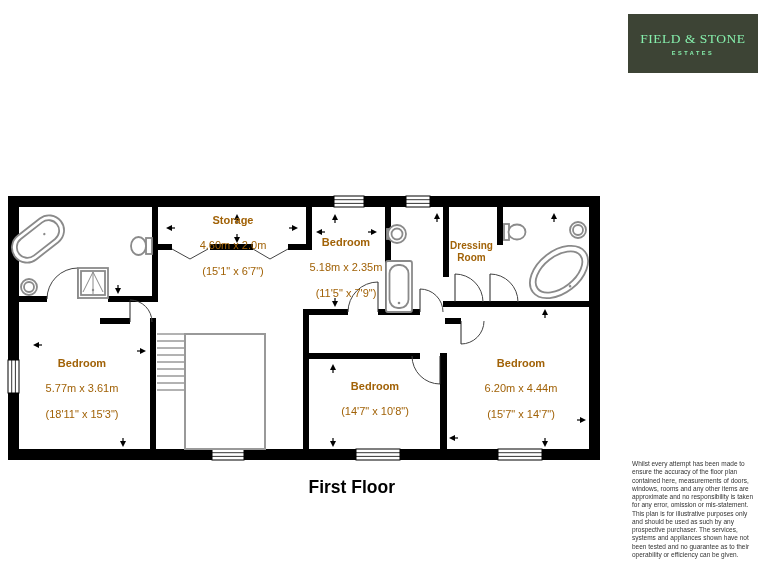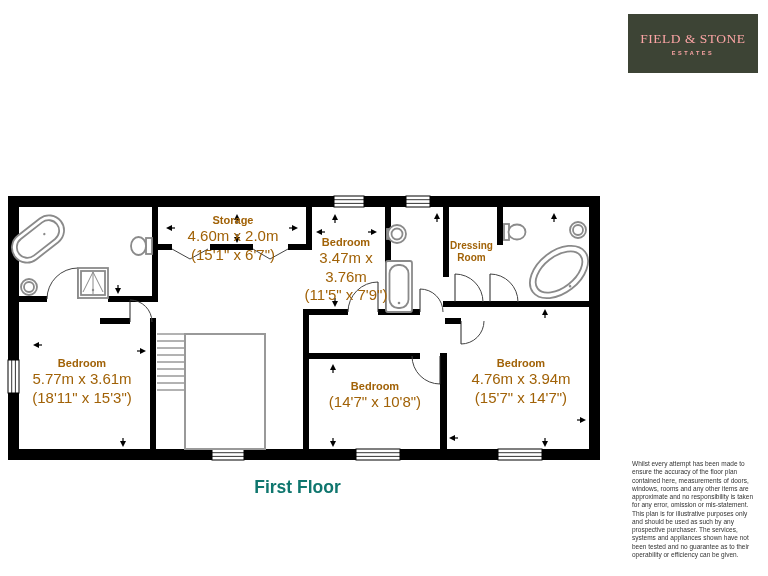--- a/index.html
+++ b/index.html
@@ -1,24 +1,24 @@
 <!DOCTYPE html>
 <html><head>
 <meta charset="utf-8">
 <style>
   html,body{margin:0;padding:0;}
   body{font-family:"Liberation Sans", sans-serif; background:#ffffff;}
   .canvas{position:relative;width:768px;height:576px;background:#ffffff;overflow:hidden;}
   svg.plan{position:absolute;left:0;top:0;}
   .room-label{position:absolute;text-align:center;color:#a16207;line-height:1.22;}
   .room-name{font-weight:bold;font-size:11px;}
-  .room-dim{font-size:15px;}
+  .room-dim{font-size:11px;margin-top:12px;}
   .room-label.small .room-name{font-size:10px;}
-  .plan-title{position:absolute;left:200px;top:477px;width:195px;text-align:center;
-              font-size:17.5px;font-weight:bold;color:#0f766e;}
+  .plan-title{position:absolute;left:200px;top:477px;width:195px;text-align:right;
+              font-size:17.5px;font-weight:bold;color:#000000;}
   .logo{position:absolute;left:628px;top:14px;width:130px;height:59px;
         display:flex;flex-direction:column;align-items:center;justify-content:center;}
   .logo-brand{font-family:"Liberation Serif", serif;font-size:13.5px;letter-spacing:0.5px;}
   .logo-sub{font-size:5.5px;letter-spacing:2.6px;margin-top:3px;font-weight:bold;}
   .disclaimer{position:absolute;left:632px;top:460px;width:126px;
               font-size:6.5px;line-height:1.27;color:#333;text-align:left;}
 </style>
 </head>
 <body>
 
@@ -221,47 +221,47 @@
   </svg>
 
   <div class="room-label" style="left:160px;top:214px;width:146px;">
     <div class="room-name">Storage</div>
     <div class="room-dim">4.60m x 2.0m</div>
     <div class="room-dim">(15'1" x 6'7")</div>
   </div>
 
   <div class="room-label" style="left:303px;top:236px;width:86px;">
     <div class="room-name">Bedroom</div>
-    <div class="room-dim">3.47m x 3.76m</div>
+    <div class="room-dim">5.18m x 2.35m</div>
     <div class="room-dim">(11'5" x 7'9")</div>
   </div>
 
   <div class="room-label small" style="left:443px;top:240px;width:57px;">
     <div class="room-name">Dressing Room</div>
   </div>
 
   <div class="room-label" style="left:12px;top:357px;width:140px;">
     <div class="room-name">Bedroom</div>
     <div class="room-dim">5.77m x 3.61m</div>
     <div class="room-dim">(18'11" x 15'3")</div>
   </div>
 
   <div class="room-label" style="left:305px;top:380px;width:140px;">
     <div class="room-name">Bedroom</div>
     <div class="room-dim">(14'7" x 10'8")</div>
   </div>
 
   <div class="room-label" style="left:450px;top:357px;width:142px;">
     <div class="room-name">Bedroom</div>
-    <div class="room-dim">4.76m x 3.94m</div>
+    <div class="room-dim">6.20m x 4.44m</div>
     <div class="room-dim">(15'7" x 14'7")</div>
   </div>
 
   <div class="plan-title">First Floor</div>
 
-  <div class="logo" style="background:#3d4435;color:#fca5a5;">
+  <div class="logo" style="background:#3d4435;color:#86efac;">
     <div class="logo-brand">FIELD &amp; STONE</div>
     <div class="logo-sub">ESTATES</div>
   </div>
 
   <div class="disclaimer">Whilst every attempt has been made to ensure the accuracy of the floor plan contained here, measurements of doors, windows, rooms and any other items are approximate and no responsibility is taken for any error, omission or mis-statement. This plan is for illustrative purposes only and should be used as such by any prospective purchaser. The services, systems and appliances shown have not been tested and no guarantee as to their operability or efficiency can be given.</div>
 
 </div>
 
 </body></html>

